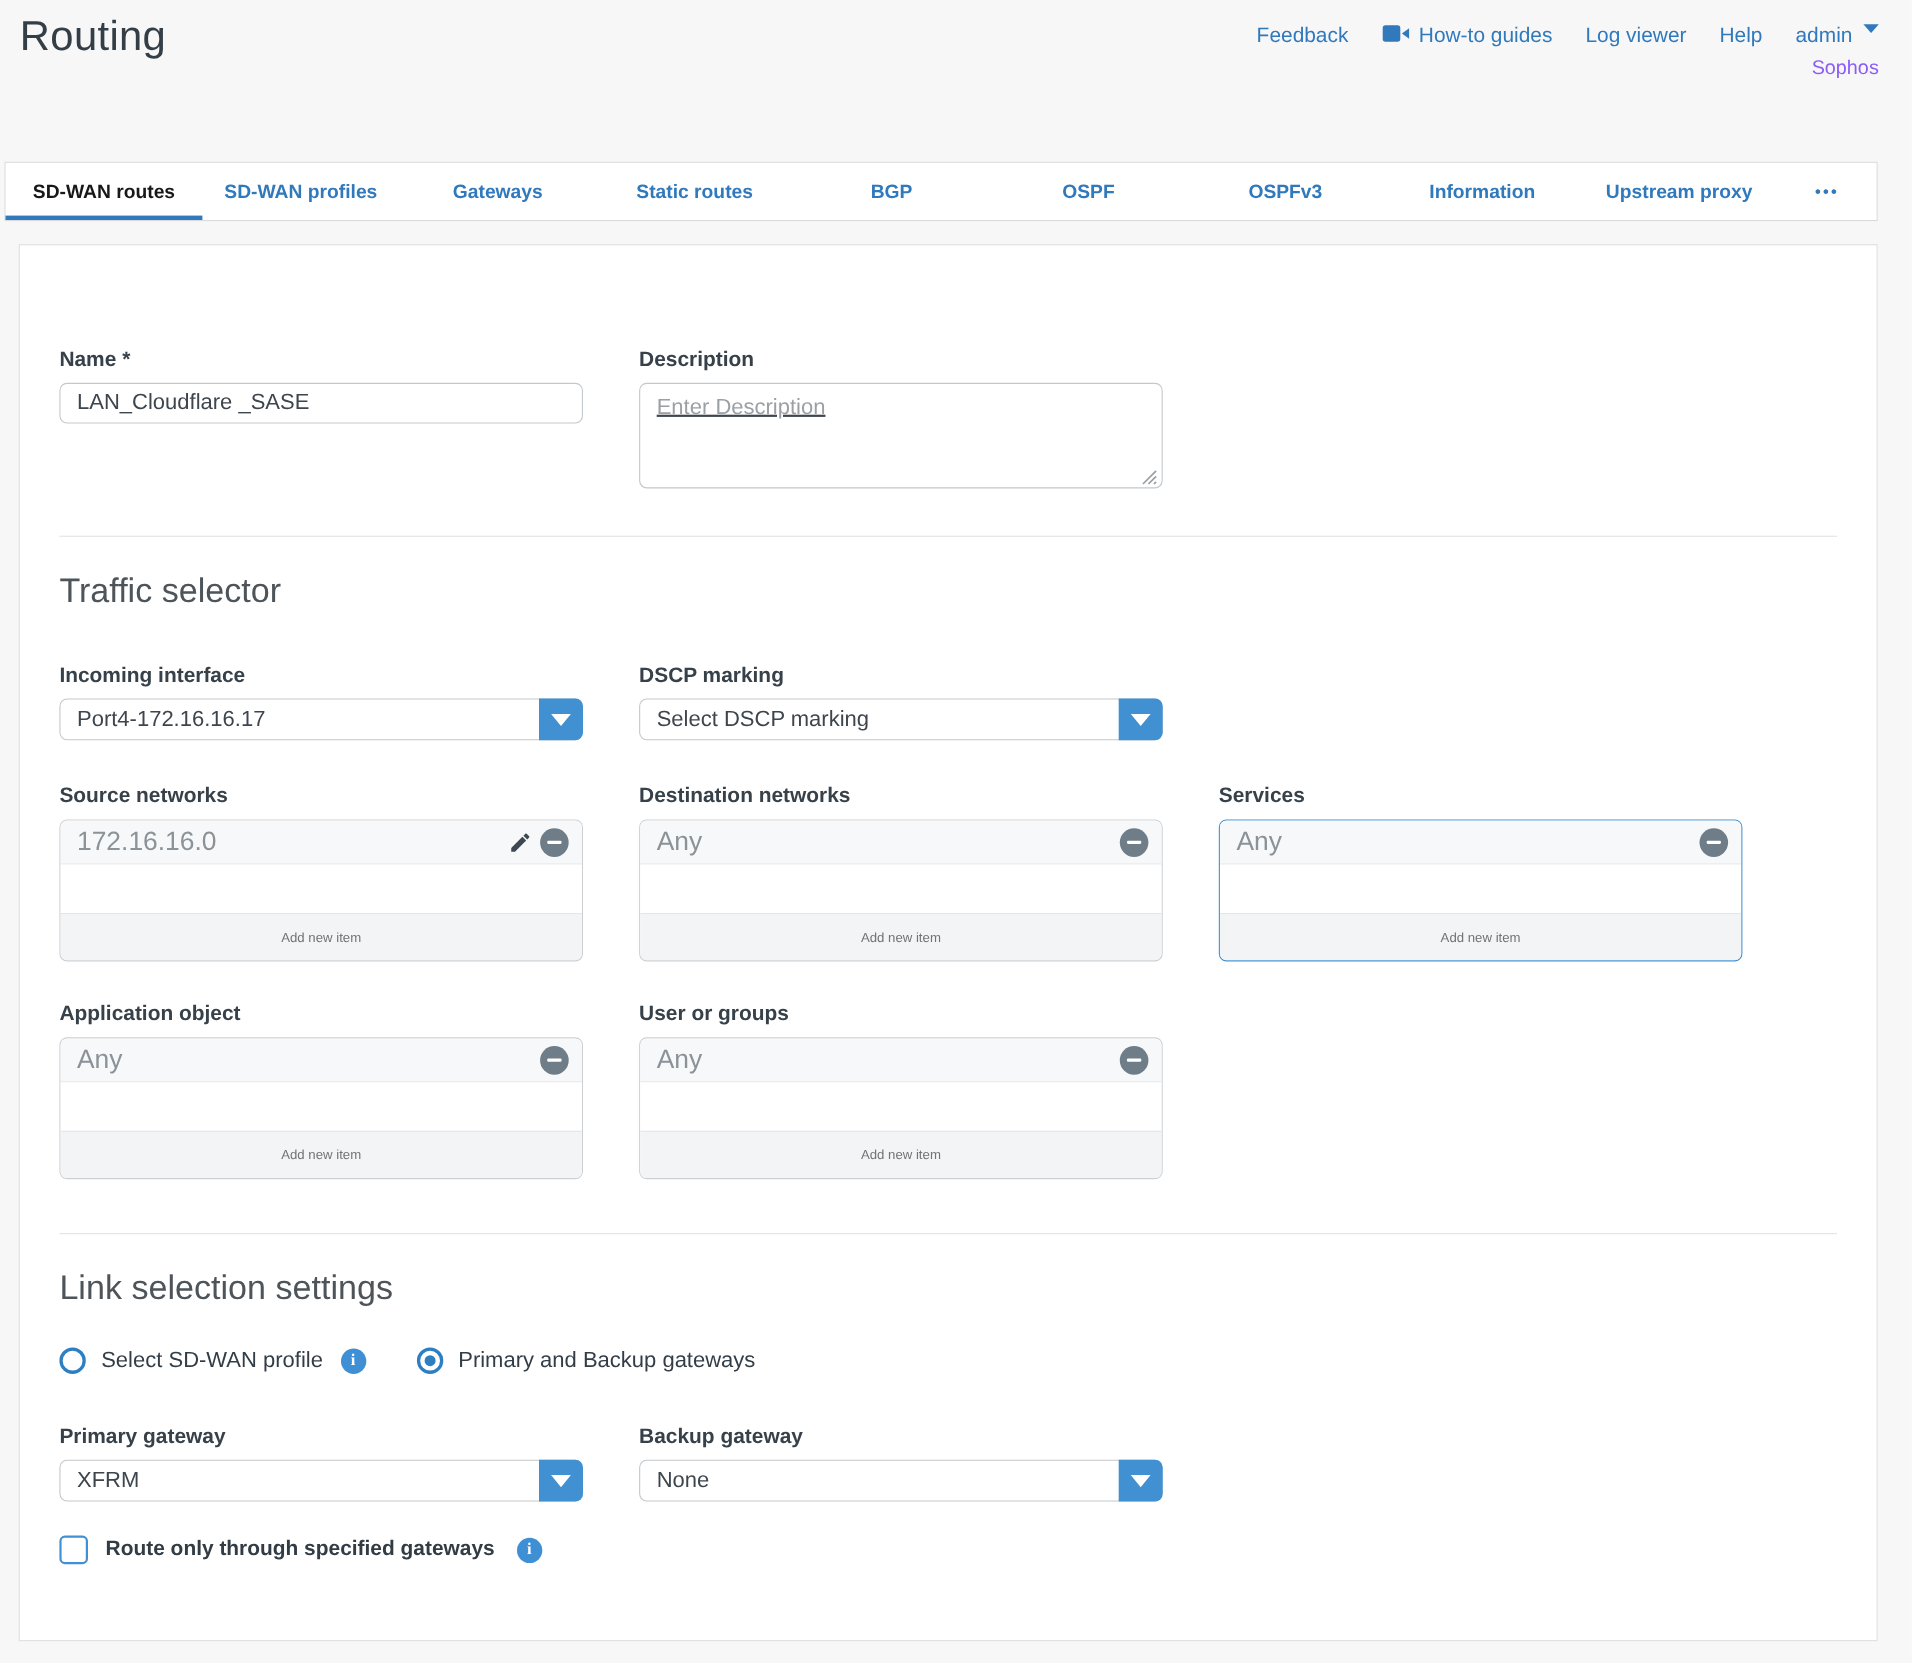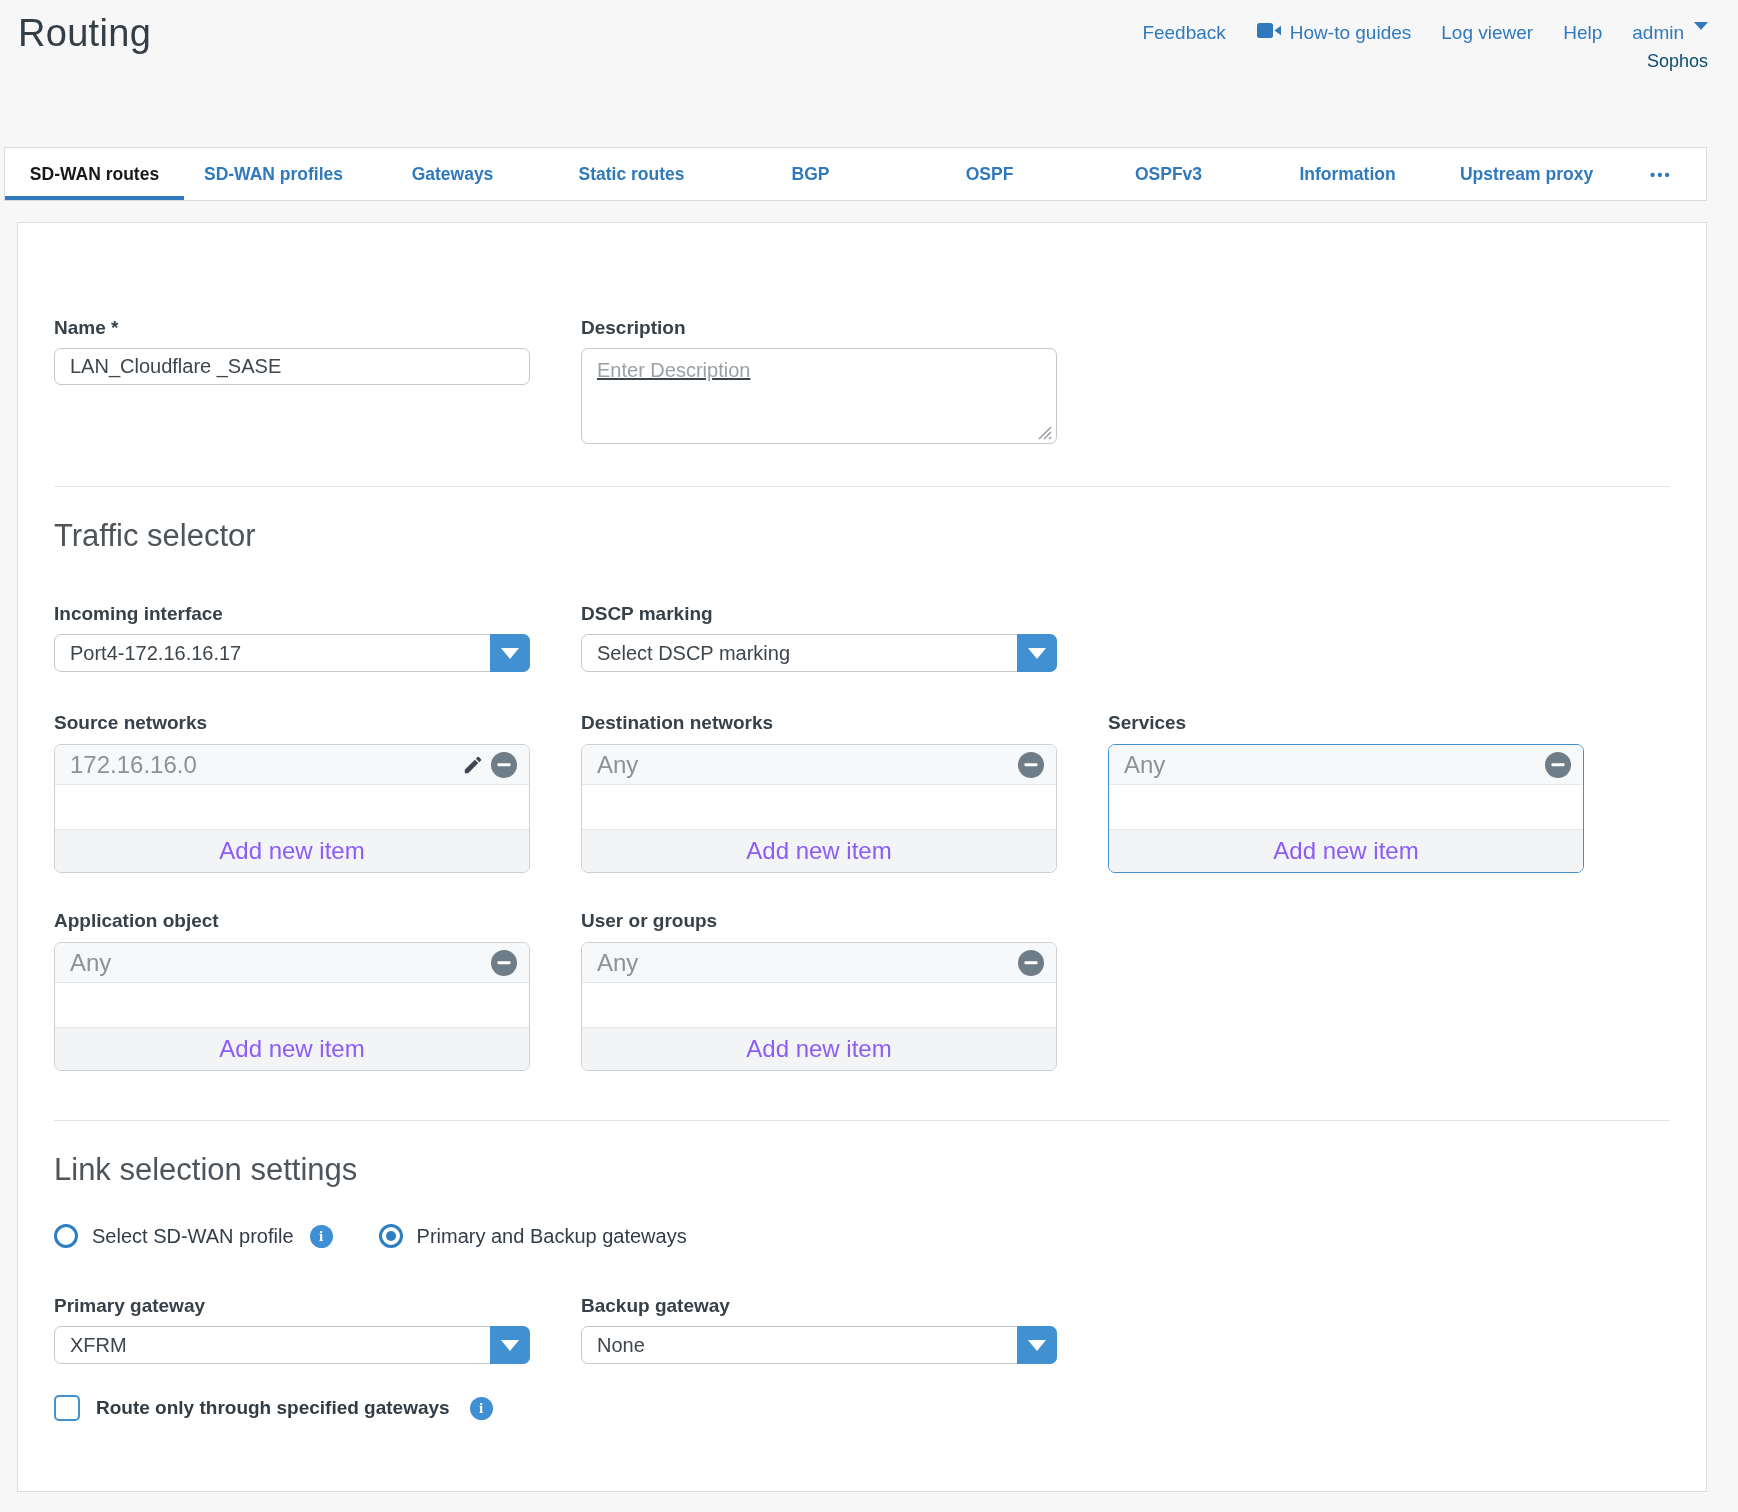--- a/index.html
+++ b/index.html
@@ -9,21 +9,21 @@
     font-family:"Liberation Sans", sans-serif;
     color:#39434c;
     position:relative;
   }
   
   .hdr { display:flex; justify-content:space-between; padding:12px 30px 0 18px; min-height:90px; }
   .hdr h1 { font-size:38px; font-weight:300; color:#343e46; letter-spacing:.3px; }
   .hdr-right { text-align:right; padding-top:10px; }
   .hdr-links { display:flex; align-items:center; gap:30px; font-size:19px; color:#3079bc; justify-content:flex-end; }
   .hdr-links a { color:#3079bc; text-decoration:none; cursor:pointer; display:flex; align-items:flex-start; gap:8px; }
-  .brand { color:#0c4a6e; font-size:18px; margin-top:7px; }
+  .brand { color:#8b5cf6; font-size:18px; margin-top:7px; }
   .caret { width:0; height:0; border-left:7px solid transparent; border-right:7px solid transparent; border-top:8px solid #3079bc; display:inline-block; margin-left:2px; }
   .cam { width:26px; height:17px; }
   
   .tabbar { margin:57px 31px 0 4px; height:54px; background:#fff; border:1px solid #d9dbdd; display:flex; align-items:stretch; }
   .tab { flex:1; display:flex; align-items:center; justify-content:center; font-size:17.5px; font-weight:700; color:#3079bc; cursor:pointer; border-bottom:4px solid transparent; border-top:4px solid transparent; white-space:nowrap; }
   .tab.active { color:#16181a; border-bottom-color:#3079bc; }
   .tab.more { flex:0 0 90px; font-size:15px; letter-spacing:2px; }
   
   .card { margin:21px 31px 0 17px; height:1270px; background:#fff; border:1px solid #dcdee0; padding:0 36px; }
   .row { display:flex; gap:51px; }
@@ -49,21 +49,21 @@
   .lb-label { font-size:19px; font-weight:700; color:#37414a; margin-bottom:10px; }
   .listbox { height:129px; border:1px solid #ccd0d3; border-radius:7px; background:#fff; display:flex; flex-direction:column; overflow:hidden; }
   .listbox.focused { border-color:#4190d2; }
   .lb-item { height:40px; flex:0 0 40px; background:#f7f8f9; border-bottom:1px solid #e4e6e8; display:flex; align-items:center; padding:0 12px 0 15px; font-size:24px; color:#8b9298; }
   .lb-text { flex:1; }
   .lb-icons { display:flex; align-items:center; gap:7px; }
   .minus { width:26px; height:26px; border-radius:50%; background:#6f7d89; position:relative; cursor:pointer; flex:0 0 26px; }
   .minus::after { content:""; position:absolute; left:50%; top:50%; width:13px; height:3.5px; background:#fff; transform:translate(-50%,-50%); border-radius:1px; }
   .pencil { width:22px; height:22px; cursor:pointer; }
   .lb-spacer { flex:1; background:#fff; }
-  .lb-footer { height:43px; flex:0 0 43px; background:#f3f4f6; border-top:1px solid #e4e6e8; color:#8b5cf6; font-size:24px; display:flex; align-items:center; justify-content:center; cursor:pointer; }
+  .lb-footer { height:43px; flex:0 0 43px; background:#f3f4f6; border-top:1px solid #e4e6e8; color:#737373; font-size:12px; display:flex; align-items:center; justify-content:center; cursor:pointer; }
   
   .radio-row { margin-top:36px; display:flex; align-items:center; font-size:20px; color:#323d47; }
   .radio-outer { width:24px; height:24px; border:3px solid #2e7ec2; border-radius:50%; display:inline-flex; align-items:center; justify-content:center; background:#fff; flex:0 0 24px; }
   .radio-outer .dot { width:10px; height:10px; border-radius:50%; background:#2e7ec2; }
   .radio-lbl { margin-left:14px; }
   .info-icon { width:23px; height:23px; border-radius:50%; background:#3f8fd5; color:#fff; font-size:15px; font-weight:700; font-family:"Liberation Serif", serif; display:inline-flex; align-items:center; justify-content:center; cursor:pointer; flex:0 0 23px; }
   .gap-info { margin-left:16px; }
   .gap-radio2 { margin-left:46px; }
   .row-gw { margin-top:47px; }
   .cb-row { margin-top:31px; display:flex; align-items:center; }

